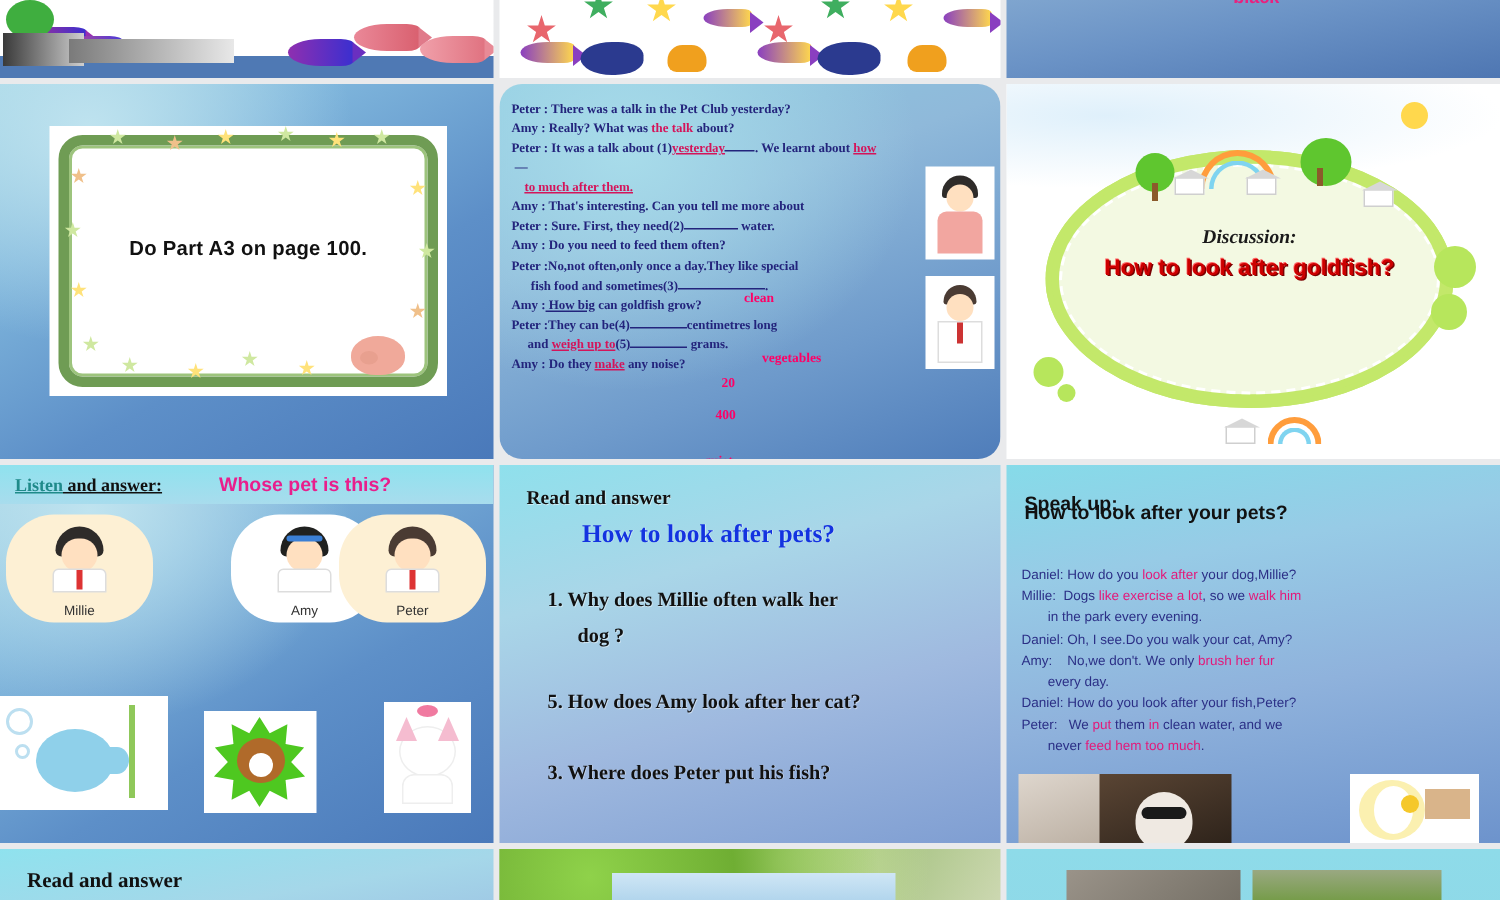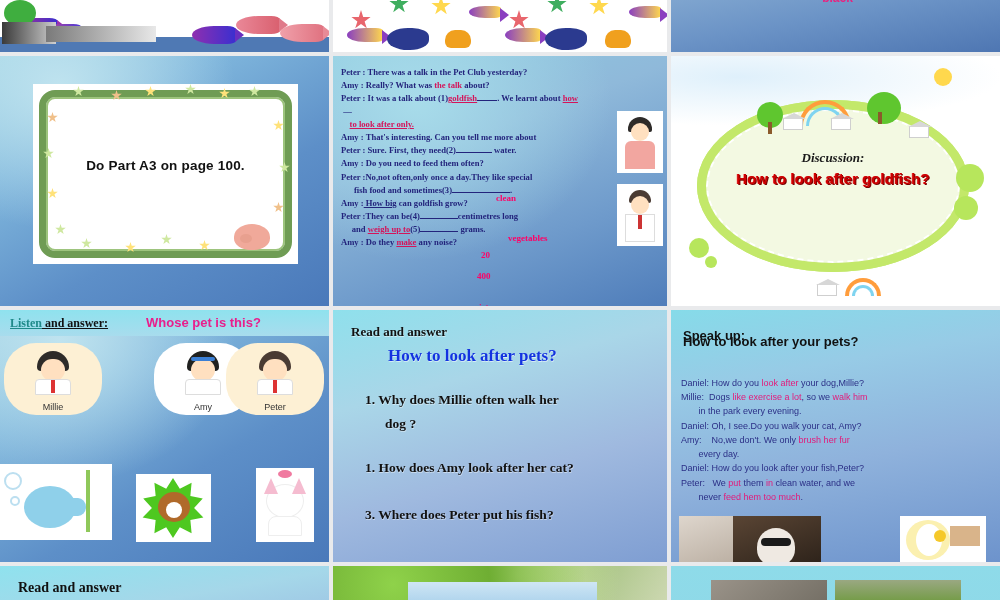--- a/index.html
+++ b/index.html
@@ -22,20 +22,21 @@
   
   .bg-bluegrad {
     background:
       radial-gradient(ellipse at 18% 12%, #bfe3ef 0%, rgba(191,227,239,0) 46%),
       linear-gradient(150deg,#9fd4e4 0%, #7fb6dc 28%, #5d8fc8 62%, #4a79ba 100%);
   }
   .bg-bluegrad2 {
     background:
       radial-gradient(ellipse at 25% 18%, #a8dcea 0%, rgba(168,220,234,0) 55%),
       linear-gradient(160deg,#8fcbe0 0%, #8fb9da 35%, #6e9acb 70%, #4f7dba 100%);
+    border-radius: 15px;
   }
   .bg-tealgrad {
     background:linear-gradient(165deg,#8fe0ec 0%, #a9d6e8 30%, #9fb9df 62%, #7f9ed2 100%);
   }
   .bg-tealgrad2 {
     background:linear-gradient(170deg,#86dbe9 0%, #97cbe6 26%, #8fb2dc 58%, #6d93cc 100%);
   }
   .bg-steel {
     background:linear-gradient(170deg,#7fa5cf 0%, #6b93c6 40%, #4e76b2 100%);
   }
@@ -259,23 +260,23 @@
         </div>
       <div class="pig"></div>
       <div class="frame-text">Do Part A3 on page 100.</div>
     </div>
   </div>
 
   <div class="slide bg-bluegrad2">
     <div class="dlg">
       <div>Peter : There was a talk in the Pet Club yesterday?</div>
       <div>Amy : Really? What was <span class="r">the talk</span> about?</div>
-      <div>Peter : It was a talk about (1)<span class="ru">goldfish</span><span class="blank" style="width:20px"></span>. We learnt about <span class="ru">how</span></div>
+      <div>Peter : It was a talk about (1)<span class="ru">yesterday</span><span class="blank" style="width:20px"></span>. We learnt about <span class="ru">how</span></div>
       <div>&nbsp;<span style="color:#23247c">—</span></div>
-      <div>&nbsp;&nbsp;&nbsp;&nbsp;<span class="ru">to look after only.</span></div>
+      <div>&nbsp;&nbsp;&nbsp;&nbsp;<span class="ru">to much after them.</span></div>
       <div>Amy : That's interesting. Can you tell me more about</div>
       <div>Peter : Sure. First, they need(2)<span class="blank" style="width:36px"></span> water.</div>
       <div>Amy : Do you need to feed them often?</div>
       <div>Peter :No,not often,only once a day.They like special</div>
       <div>&nbsp;&nbsp;&nbsp;&nbsp;&nbsp;&nbsp;fish food and sometimes(3)<span class="blank" style="width:58px"></span>.</div>
       <div>Amy :<span class="bu"> How big</span> can goldfish grow?</div>
       <div>Peter :They can be(4)<span class="blank" style="width:38px"></span>centimetres long</div>
       <div>&nbsp;&nbsp;&nbsp;&nbsp;&nbsp;and <span class="ru">weigh up to</span>(5)<span class="blank" style="width:38px"></span> grams.</div>
       <div>Amy : Do they <span class="ru">make</span> any noise?</div>
     </div>
@@ -374,21 +375,21 @@
       <div class="abs" style="left:22px;top:2px;width:14px;height:8px;background:#f07aa0;border-radius:50%;"></div>
       <div class="abs" style="left:12px;top:48px;width:34px;height:20px;background:#fff;border:1px solid #eee;border-radius:8px 8px 0 0;"></div>
     </div>
   </div>
 
   <div class="slide bg-tealgrad">
     <div class="s6h1">Read and answer</div>
     <div class="s6h2">How to look after pets?</div>
     <div class="s6q" style="left:32px;top:82px;">1. Why does Millie often walk her</div>
     <div class="s6q" style="left:52px;top:106px;">dog ?</div>
-    <div class="s6q" style="left:32px;top:150px;">1. How does Amy look after her cat?</div>
+    <div class="s6q" style="left:32px;top:150px;">5. How does Amy look after her cat?</div>
     <div class="s6q" style="left:32px;top:197px;">3. Where does Peter put his fish?</div>
   </div>
 
   <div class="slide bg-tealgrad2">
     <div class="s7h" style="top:18px;">Speak up:</div>
     <div class="s7h" style="top:24px;">How to look after your pets?</div>
     <div class="s7body">
       <div>Daniel: How do you <span class="hl">look after</span> your dog,Millie?</div>
       <div>Millie:&nbsp; Dogs <span class="hl">like exercise a lot</span>, so we <span class="hl">walk him</span></div>
       <div>&nbsp;&nbsp;&nbsp;&nbsp;&nbsp;&nbsp;&nbsp;in the park every evening.</div>

